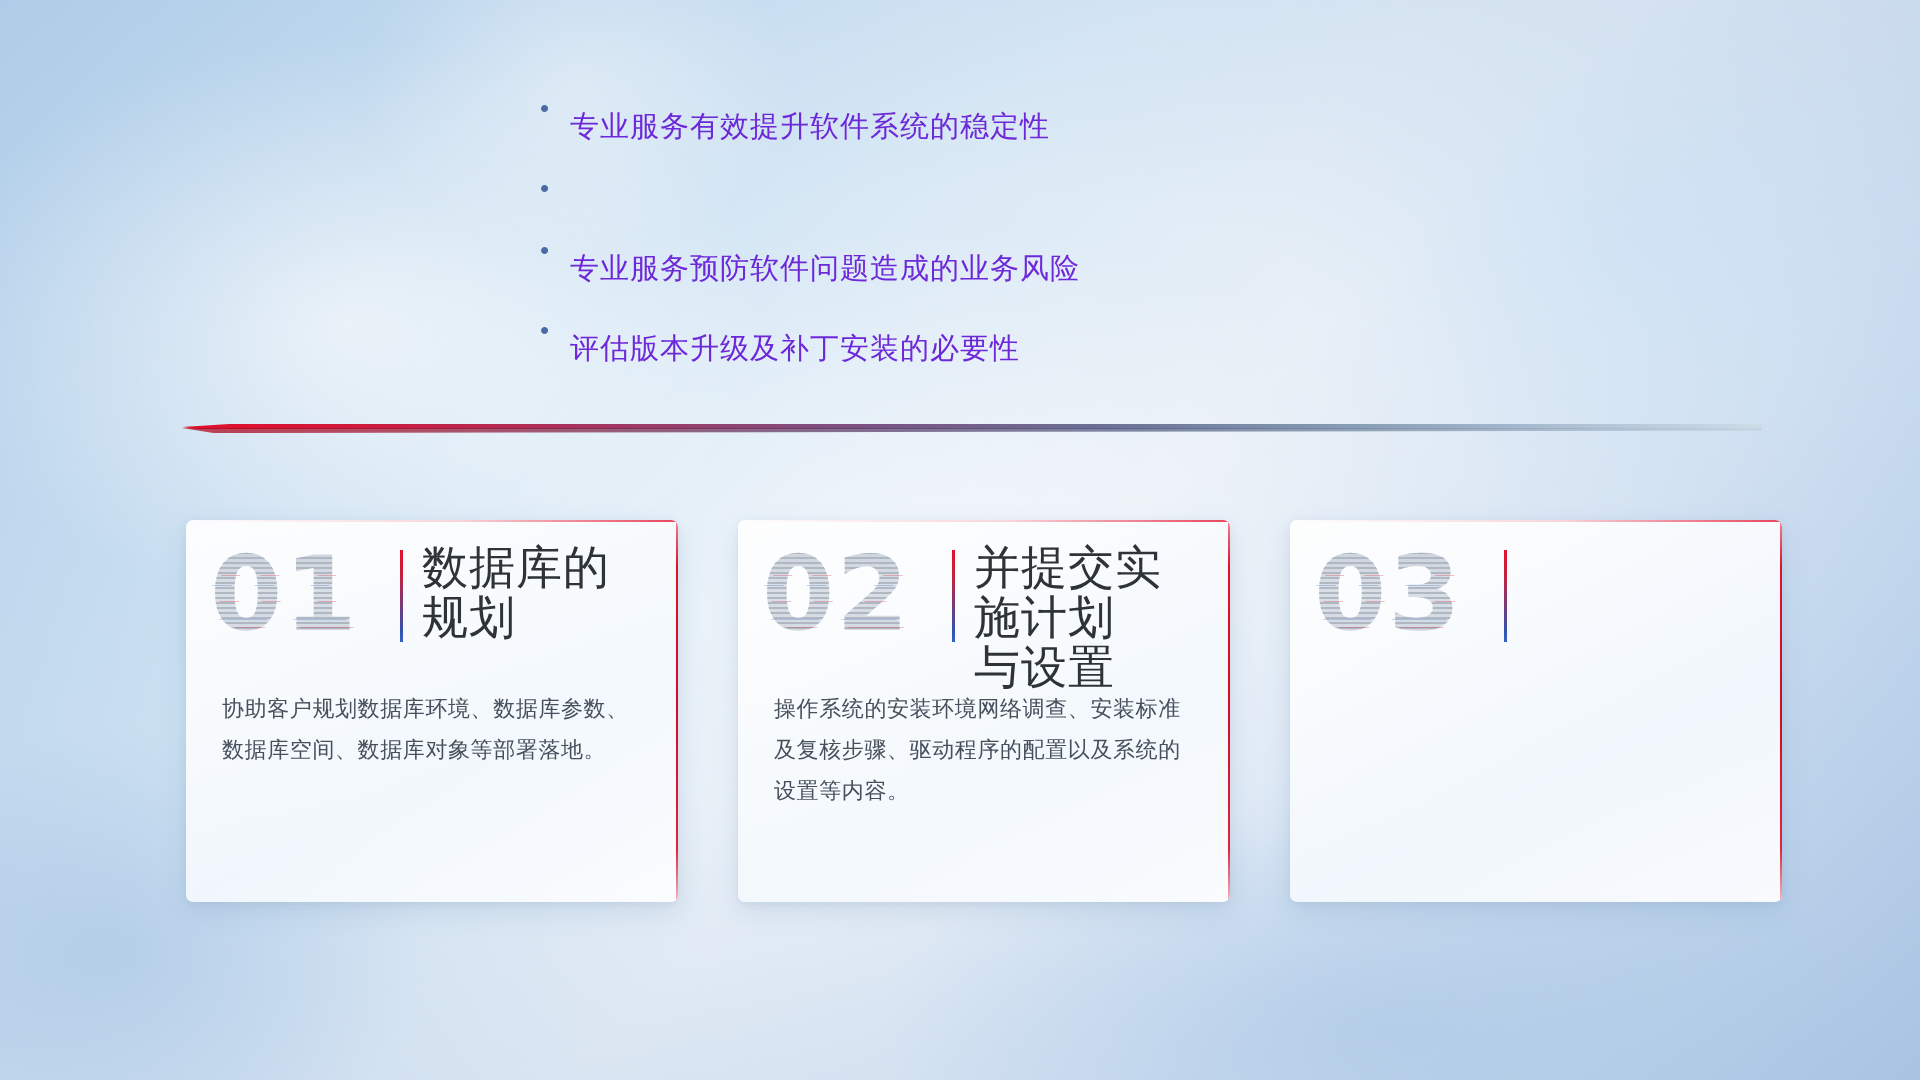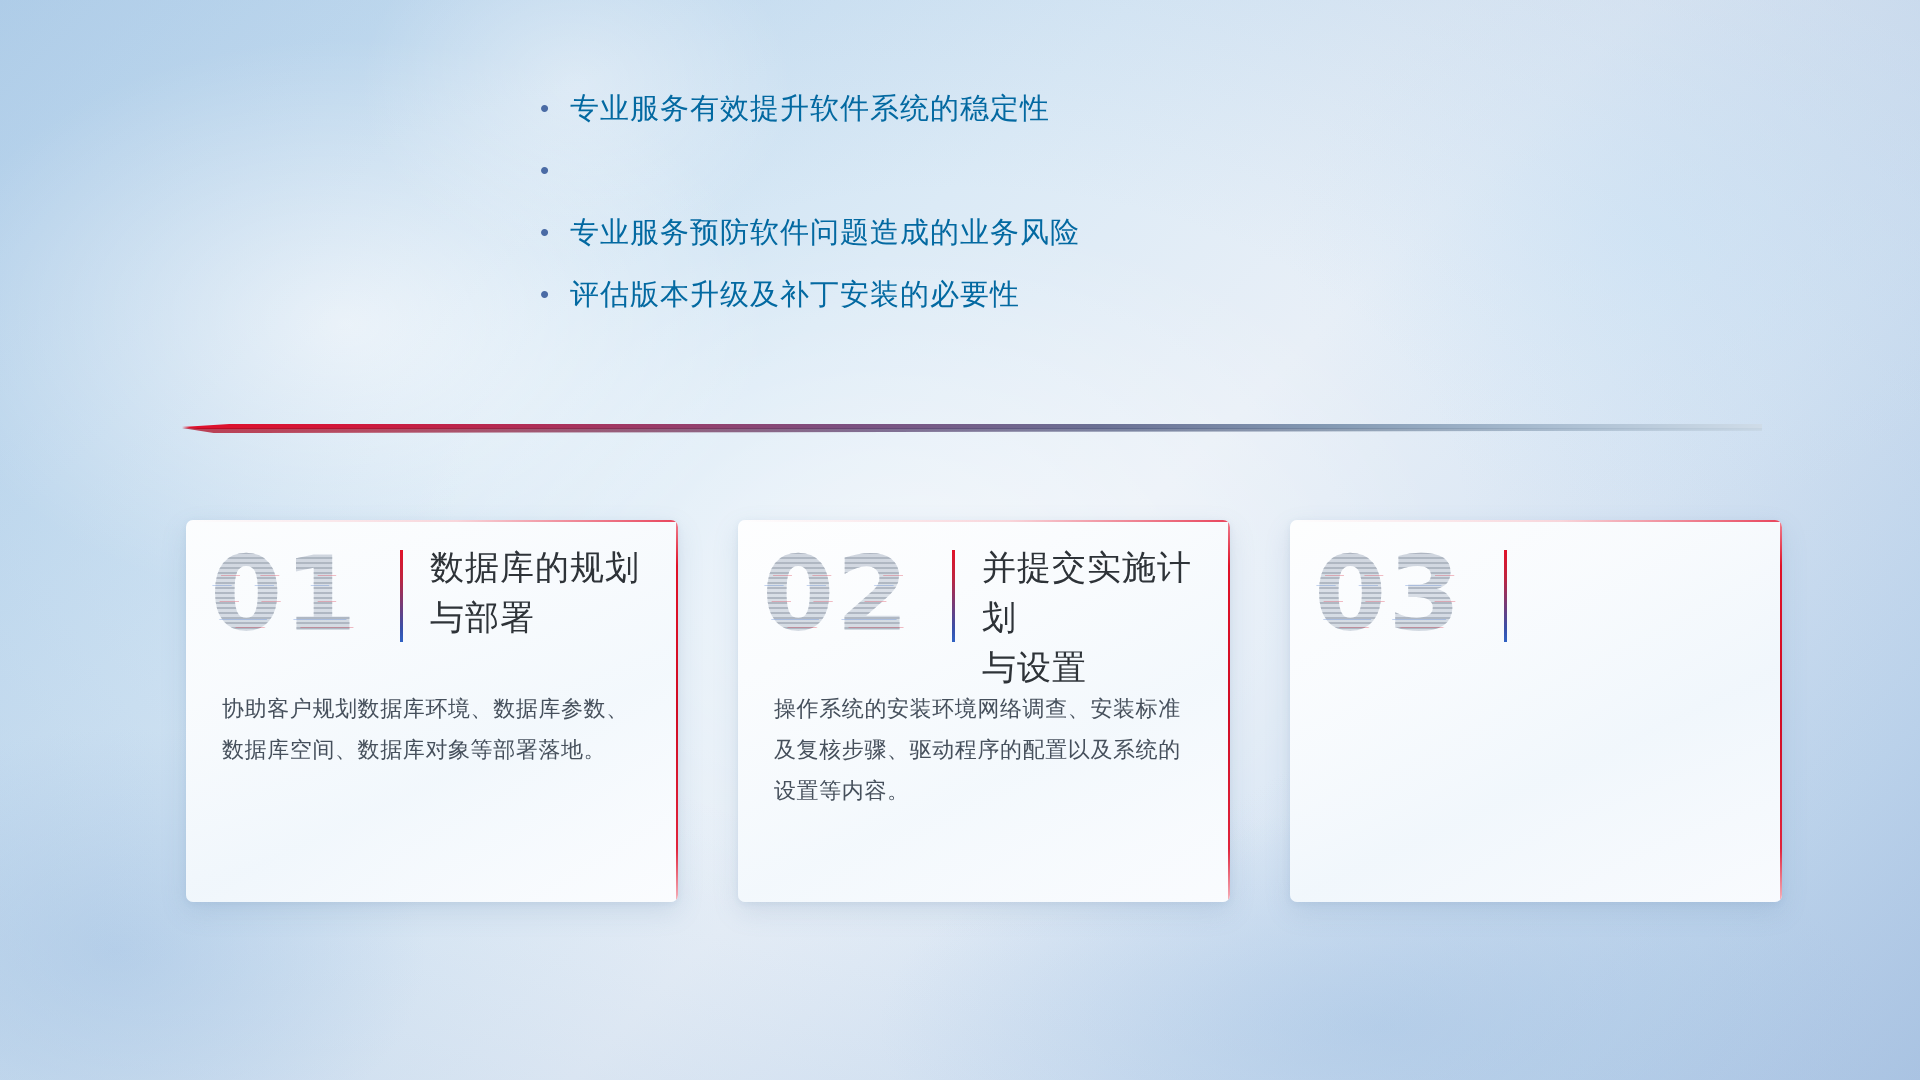--- a/index.html
+++ b/index.html
@@ -42,21 +42,21 @@
   #bullets{
     position:absolute;left:540px;top:88px;width:700px;
   }
   .bullet{
     display:flex;align-items:flex-start;margin-bottom:22px;
   }
   .bullet .dot{
     flex:0 0 auto;width:30px;font-size:26px;line-height:40px;color:#4a6ba5;text-align:left;
   }
   .bullet .btxt{
-    font-size:29px;line-height:40px;color:#0369a1;letter-spacing:1px;white-space:nowrap;
+    font-size:29px;line-height:40px;color:#6d28d9;letter-spacing:1px;white-space:nowrap;margin-top:18px;
   }
 
   
   #divider{
     position:absolute;left:182px;top:424px;width:1580px;height:14px;
   }
   #divider .d-top{
     position:absolute;left:0;top:0;width:100%;height:5px;
     background:linear-gradient(90deg,#e0102a 0%,#d2173a 10%,#a43560 26%,#7c5080 42%,#6b7094 58%,#8298b2 72%,#a8bcd0 86%,#cfdce8 100%);
     clip-path:polygon(0 60%,3% 0,100% 0,100% 62%,100% 100%,1% 100%);
@@ -133,22 +133,22 @@
         rgba(255,255,255,0) 1px,
         rgba(255,255,255,0) 34px);
     transform:translateX(-3px);
     opacity:.7;
   }
   .accentbar{
     position:absolute;left:214px;top:30px;width:3px;height:92px;
     background:linear-gradient(180deg,#e21329 0%,#c0243f 30%,#7a3a74 58%,#3a4fa8 85%,#2f62c4 100%);
   }
   .card-title{
-    position:absolute;left:244px;top:22px;width:218px;
-    font-size:34px;line-height:50px;color:#2e3338;letter-spacing:1px;
+    position:absolute;left:236px;top:22px;width:218px;
+    font-size:46px;line-height:50px;color:#2e3338;letter-spacing:1px;
     font-weight:400;
   }
   .card-body{
     position:absolute;left:36px;right:36px;top:168px;
     font-size:22px;line-height:41px;color:#46505c;letter-spacing:.6px;
   }
 </style>
 </head>
 <body>
 
@@ -194,21 +194,20 @@
 <div id="cards">
 
   <div class="card">
     <div class="card-head">
       <div class="numeral">01</div>
       <div class="numeral-ghost">01</div>
       <div class="numeral-ghost2">01</div>
       <div class="accentbar"></div>
       <div class="card-title">
         <div>数据库的规划</div>
-        <div>与部署</div>
       </div>
     </div>
     <div class="card-body">协助客户规划数据库环境、数据库参数、数据库空间、数据库对象等部署落地。</div>
   </div>
 
   <div class="card">
     <div class="card-head">
       <div class="numeral">02</div>
       <div class="numeral-ghost">02</div>
       <div class="numeral-ghost2">02</div>

